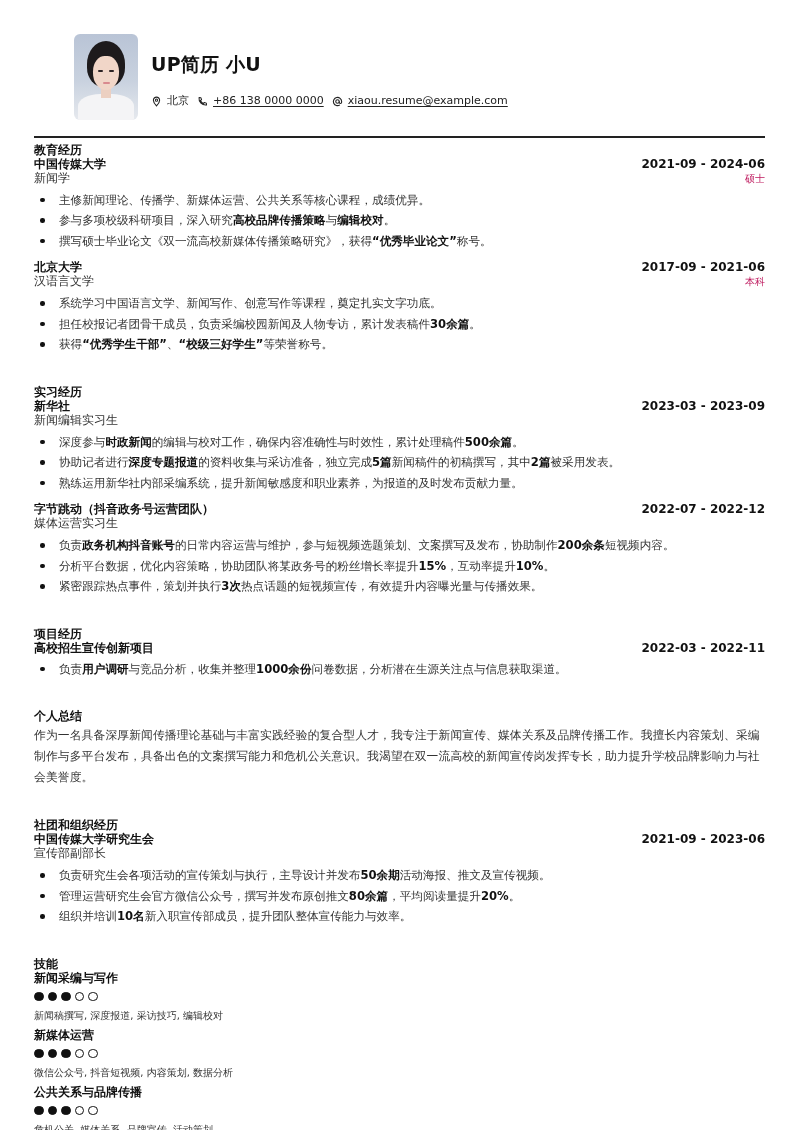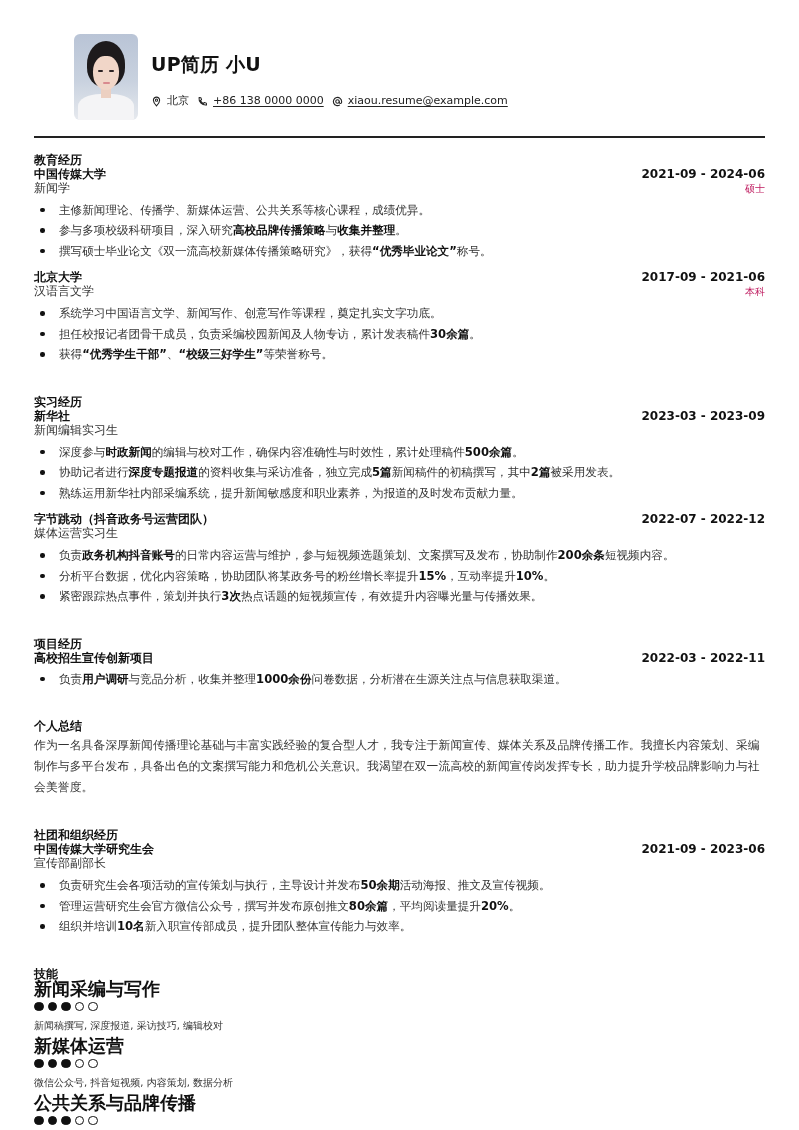--- a/index.html
+++ b/index.html
@@ -34,21 +34,21 @@
     }
     .head-info { margin-left: 13px; padding-top: 6px; }
     .name { font-size: 19px; font-weight: 600; color: #111; line-height: 24px; letter-spacing: 0.2px; }
     .contacts { display: flex; align-items: center; margin-top: 18px; font-size: 11px; color: #222; line-height: 14px; }
     .contacts .ic { width: 11px; height: 11px; display: inline-block; margin-right: 5px; }
     .contacts .item { display: flex; align-items: center; margin-right: 8px; }
     .contacts a { color: #222; text-decoration: underline; text-underline-offset: 2px; }
     .rule { height: 1.5px; background: #222; margin-top: 16px; width: 731px; }
 
     .section { margin-top: 30px; }
-    .section.first { margin-top: 15px; }
+    .section.first { margin-top: 5px; }
     .sec-title { font-size: 12px; font-weight: 700; color: #111; line-height: 14px; }
     .entry { margin-top: 0; }
     .entry + .entry { margin-top: 9px; }
     .row { display: flex; justify-content: space-between; align-items: baseline; }
     .org { font-size: 12px; font-weight: 700; color: #111; line-height: 14px; }
     .date { font-size: 12px; font-weight: 700; color: #111; line-height: 14px; }
     .sub { font-size: 12px; color: #333; line-height: 15px; }
     .degree { font-size: 10px; color: #be185d; line-height: 15px; text-align: right; }
     ul.bullets { list-style: none; margin-top: 4px; }
     ul.bullets li {
@@ -56,21 +56,21 @@
     }
     ul.bullets li::before {
       content: ""; position: absolute; left: 6px; top: 8px; width: 4.5px; height: 4.5px;
       border-radius: 50%; background: #111;
     }
     ul.bullets li b { color: #111; font-weight: 700; }
     .summary { font-size: 11.8px; color: #333; line-height: 21px; margin-top: 2px; letter-spacing: 0.1px; }
 
     .skill { margin-top: 0; }
     .skill + .skill { margin-top: 6px; }
-    .skill-name { font-size: 18px; font-weight: 700; color: #111; line-height: 15px; }
+    .skill-name { font-size: 12px; font-weight: 700; color: #111; line-height: 15px; }
     .dots { display: flex; margin-top: 6px; height: 10px; align-items: center; }
     .dot { width: 9.5px; height: 9.5px; border-radius: 50%; margin-right: 4px; border: 1.6px solid #111; }
     .dot.on { background: #111; }
     .skill-kw { font-size: 10px; color: #333; line-height: 13px; margin-top: 7px; }
   </style>
 </head>
 <body>
 
 <div class="page">
 
@@ -119,21 +119,21 @@
           <div class="row">
             <div class="org">中国传媒大学</div>
             <div class="date">2021-09 - 2024-06</div>
           </div>
           <div class="row">
             <div class="sub">新闻学</div>
             <div class="degree">硕士</div>
           </div>
           <ul class="bullets">
             <li><span>主修新闻理论、传播学、新媒体运营、公共关系等核心课程，成绩优异。</span></li>
-            <li><span>参与多项校级科研项目，深入研究</span><b>高校品牌传播策略</b><span>与</span><b>收集并整理</b><span>。</span></li>
+            <li><span>参与多项校级科研项目，深入研究</span><b>高校品牌传播策略</b><span>与</span><b>编辑校对</b><span>。</span></li>
             <li><span>撰写硕士毕业论文《双一流高校新媒体传播策略研究》，获得</span><b>“优秀毕业论文”</b><span>称号。</span></li>
           </ul>
         </div>
         <div class="entry">
           <div class="row">
             <div class="org">北京大学</div>
             <div class="date">2017-09 - 2021-06</div>
           </div>
           <div class="row">
             <div class="sub">汉语言文学</div>

